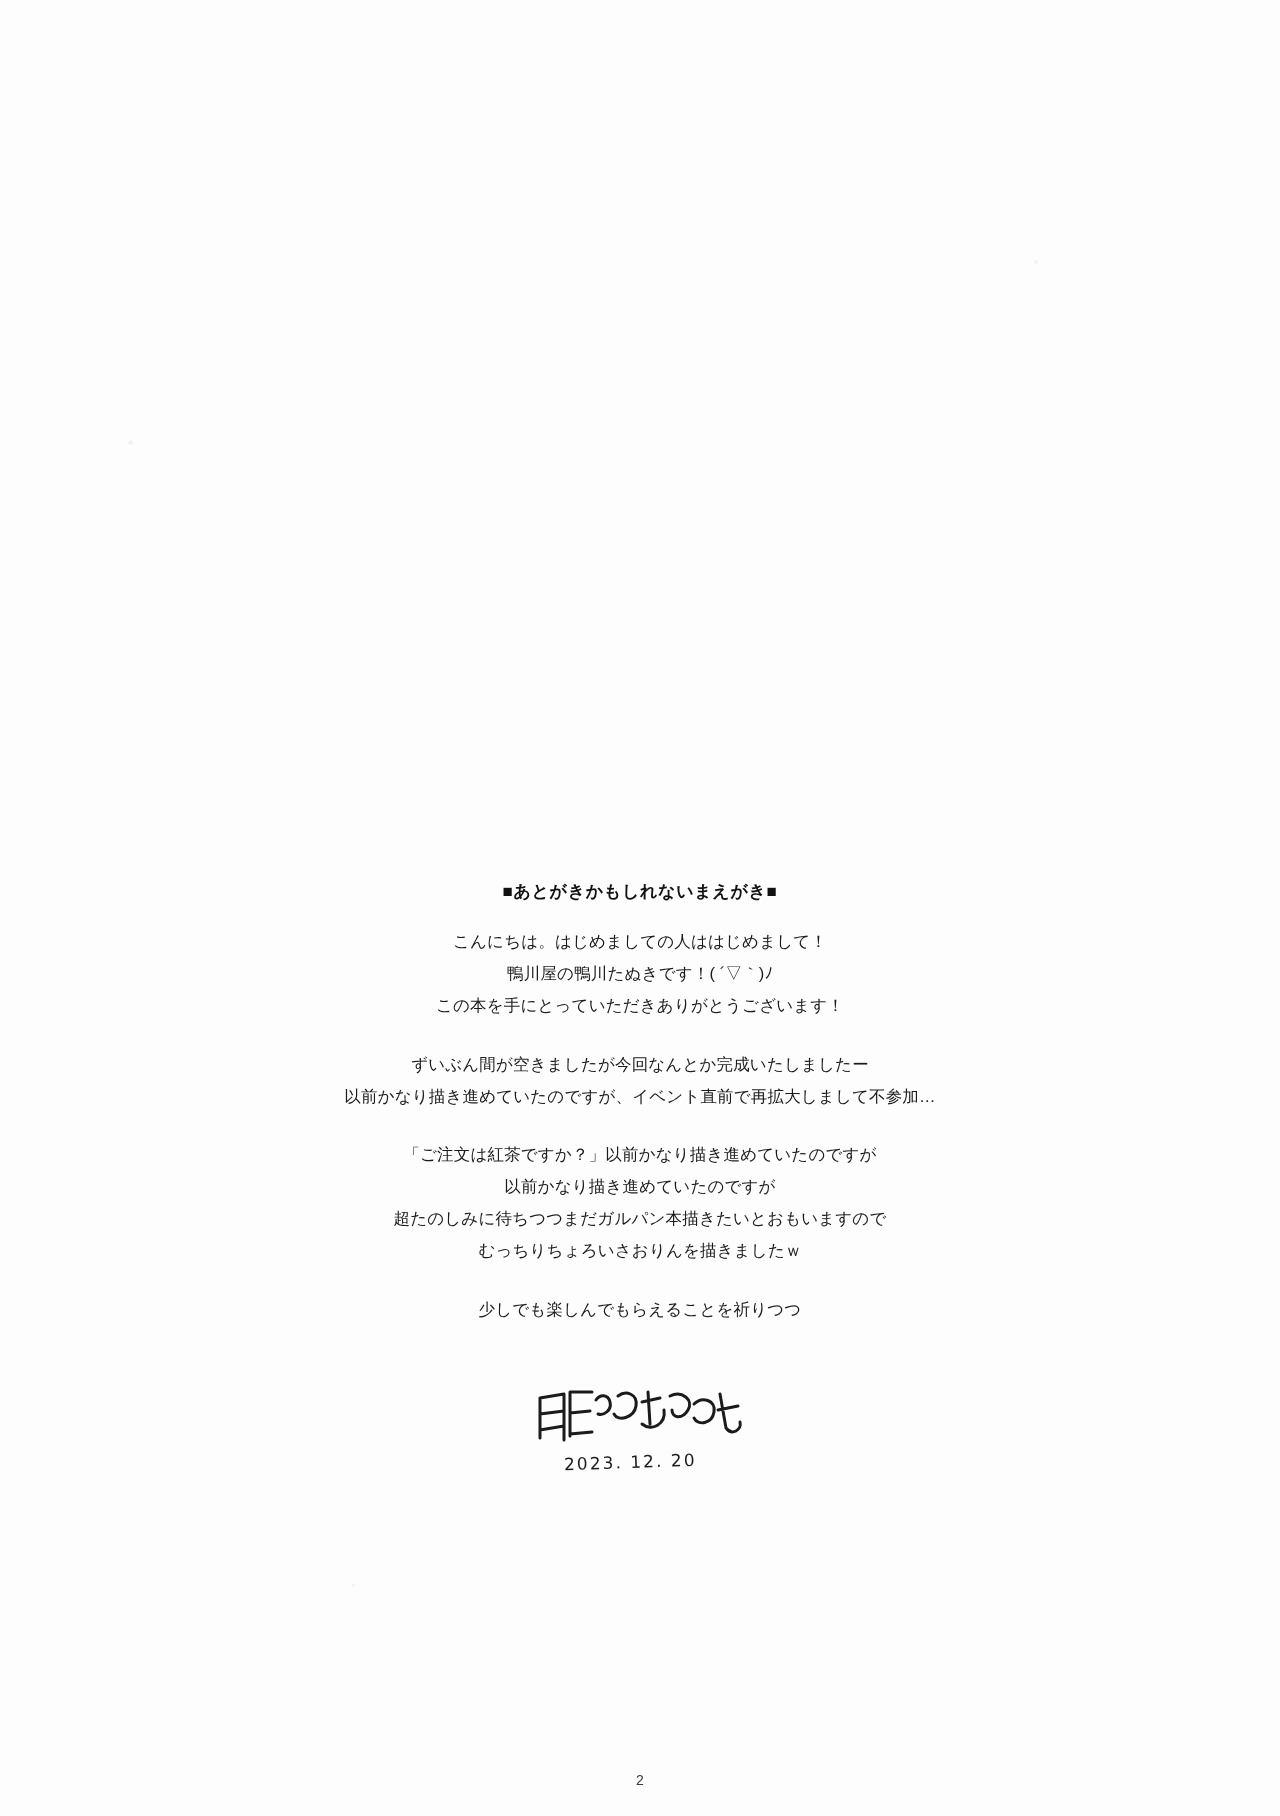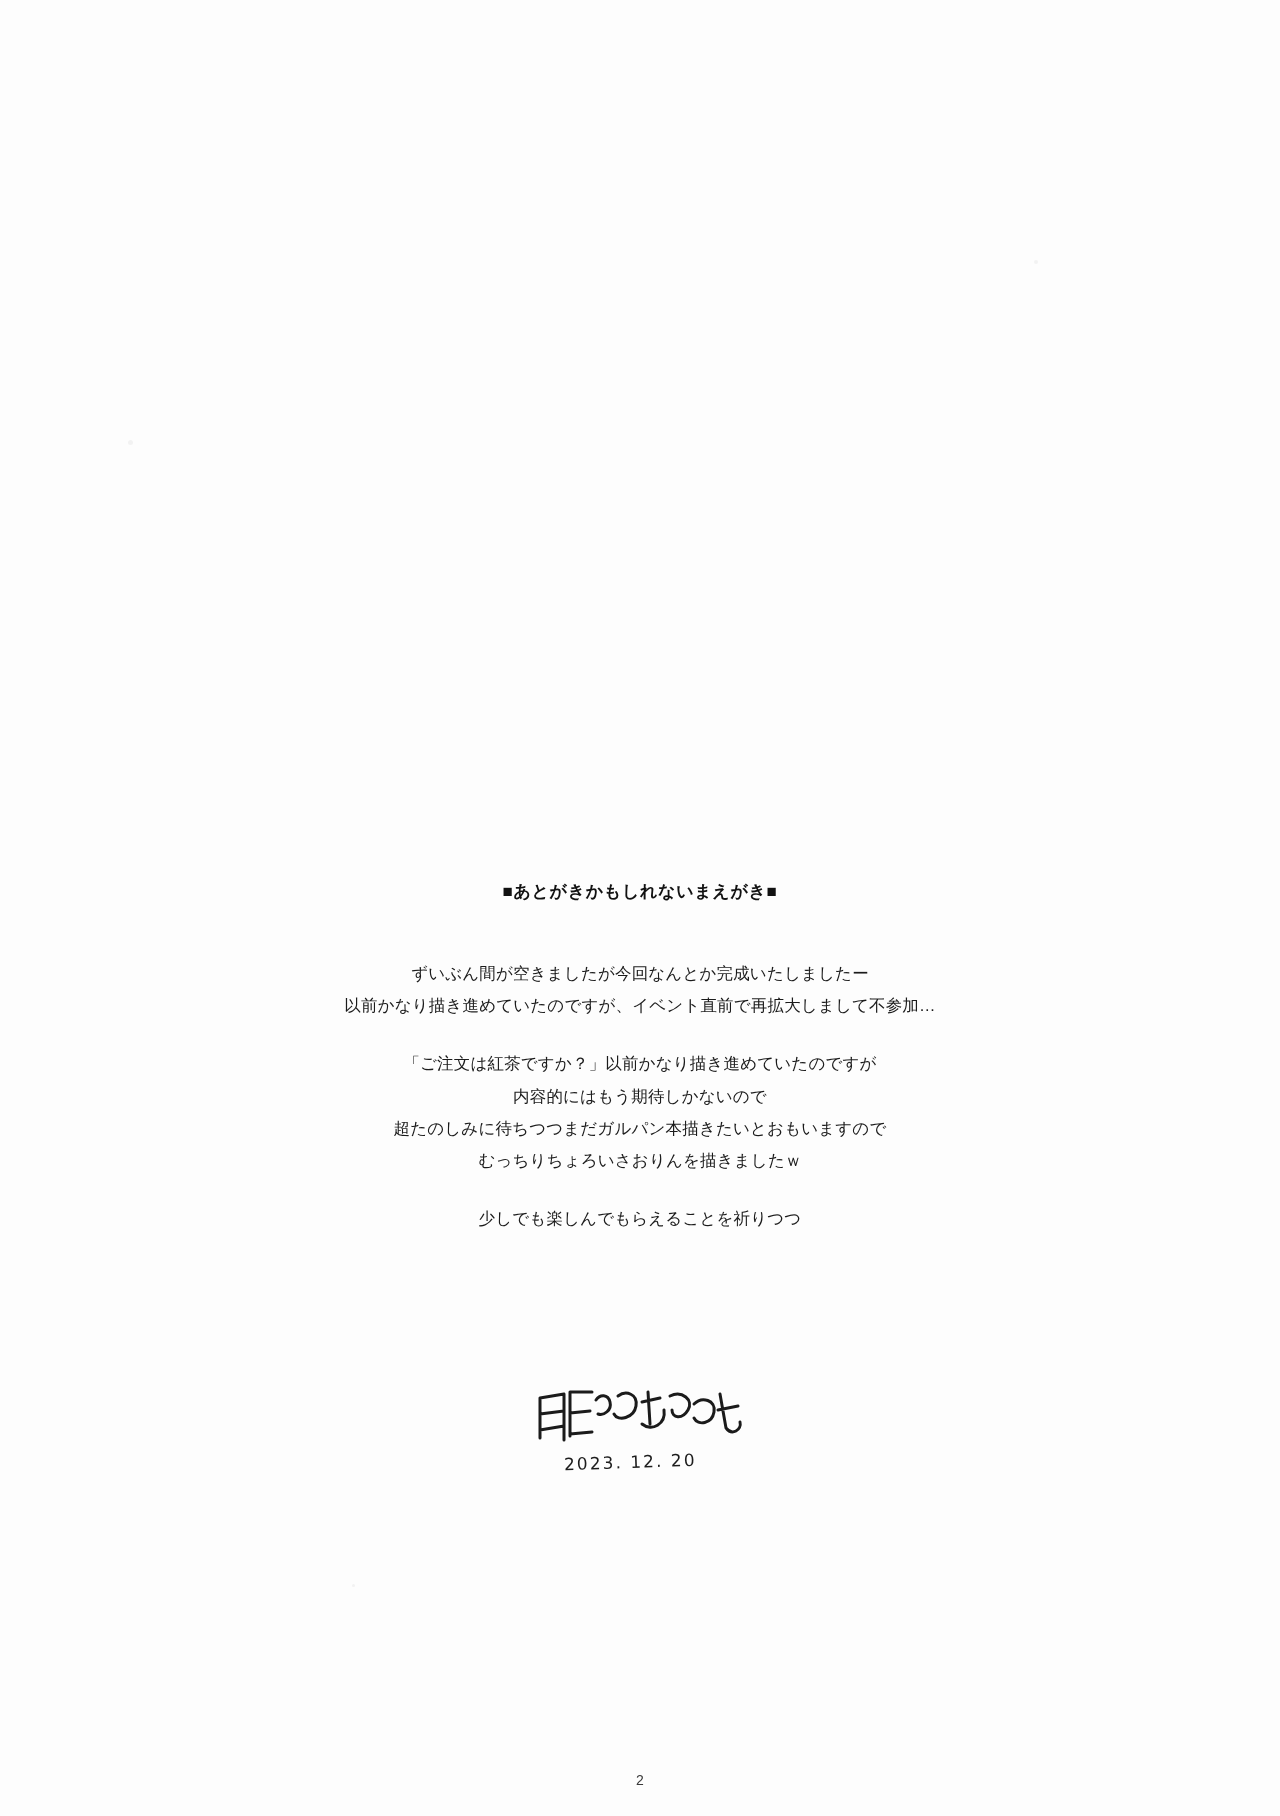--- a/index.html
+++ b/index.html
@@ -36,21 +36,21 @@
     right: 0;
     top: 880px;
     text-align: center;
   }
 
   .afterword-heading {
     font-size: 17px;
     font-weight: 600;
     letter-spacing: .04em;
     color: #111;
-    margin-bottom: 54px;
+    margin-bottom: 22px;
   }
 
   .para {
     font-size: 16.5px;
     line-height: 1.95;
     color: #1b1b1b;
     margin: 0 auto 26px auto;
     width: 860px;
     letter-spacing: .01em;
   }
@@ -100,30 +100,35 @@
 <div class="page">
 
   <div class="paper-speck" style="left:128px; top:440px; width:5px; height:5px;"></div>
   <div class="paper-speck" style="left:1034px; top:260px; width:4px; height:4px;"></div>
   <div class="paper-speck" style="left:352px; top:1584px; width:3px; height:3px;"></div>
 
   <div class="afterword">
 
     <div class="afterword-heading">■あとがきかもしれないまえがき■</div>
 
+    <p class="para">
+      <span class="ln">こんにちは。はじめましての人ははじめまして！</span>
+      <span class="ln">鴨川屋の鴨川たぬきです！( ´▽｀)ﾉ</span>
+      <span class="ln">この本を手にとっていただきありがとうございます！</span>
+    </p>
 
     <p class="para">
       <span class="ln">ずいぶん間が空きましたが今回なんとか完成いたしましたー</span>
       <span class="ln">以前かなり描き進めていたのですが、イベント直前で再拡大しまして不参加…</span>
     </p>
 
 
     <p class="para">
       <span class="ln">「ご注文は紅茶ですか？」以前かなり描き進めていたのですが</span>
-      <span class="ln">内容的にはもう期待しかないので</span>
+      <span class="ln">以前かなり描き進めていたのですが</span>
       <span class="ln">超たのしみに待ちつつまだガルパン本描きたいとおもいますので</span>
       <span class="ln">むっちりちょろいさおりんを描きましたｗ</span>
     </p>
 
     <p class="para">
       <span class="ln">少しでも楽しんでもらえることを祈りつつ</span>
     </p>
 
   </div>
 

